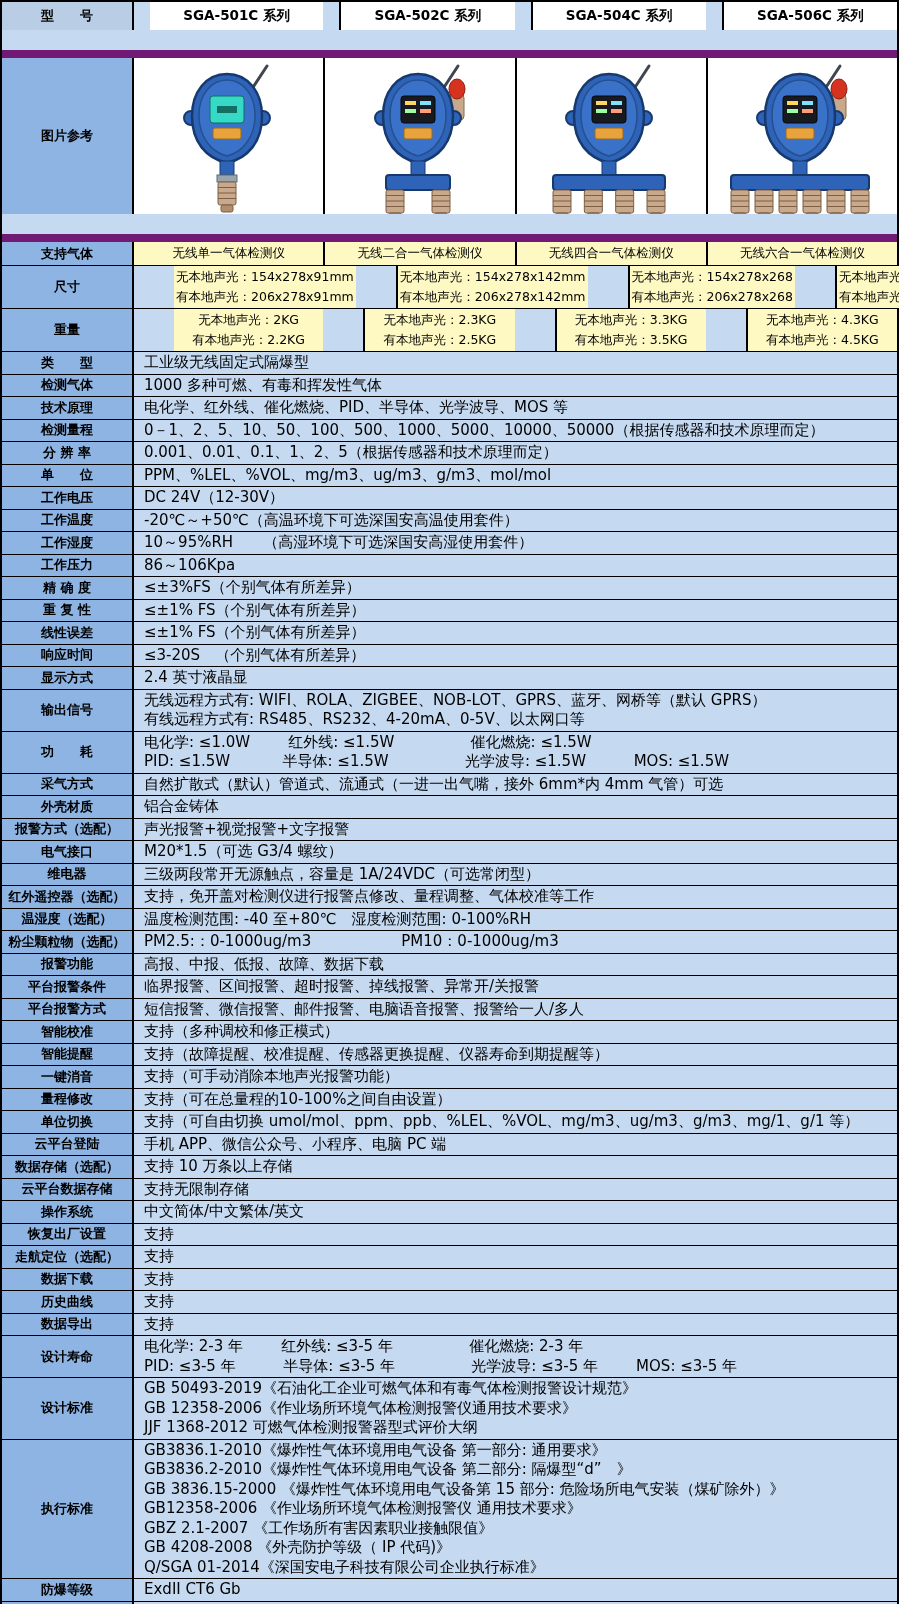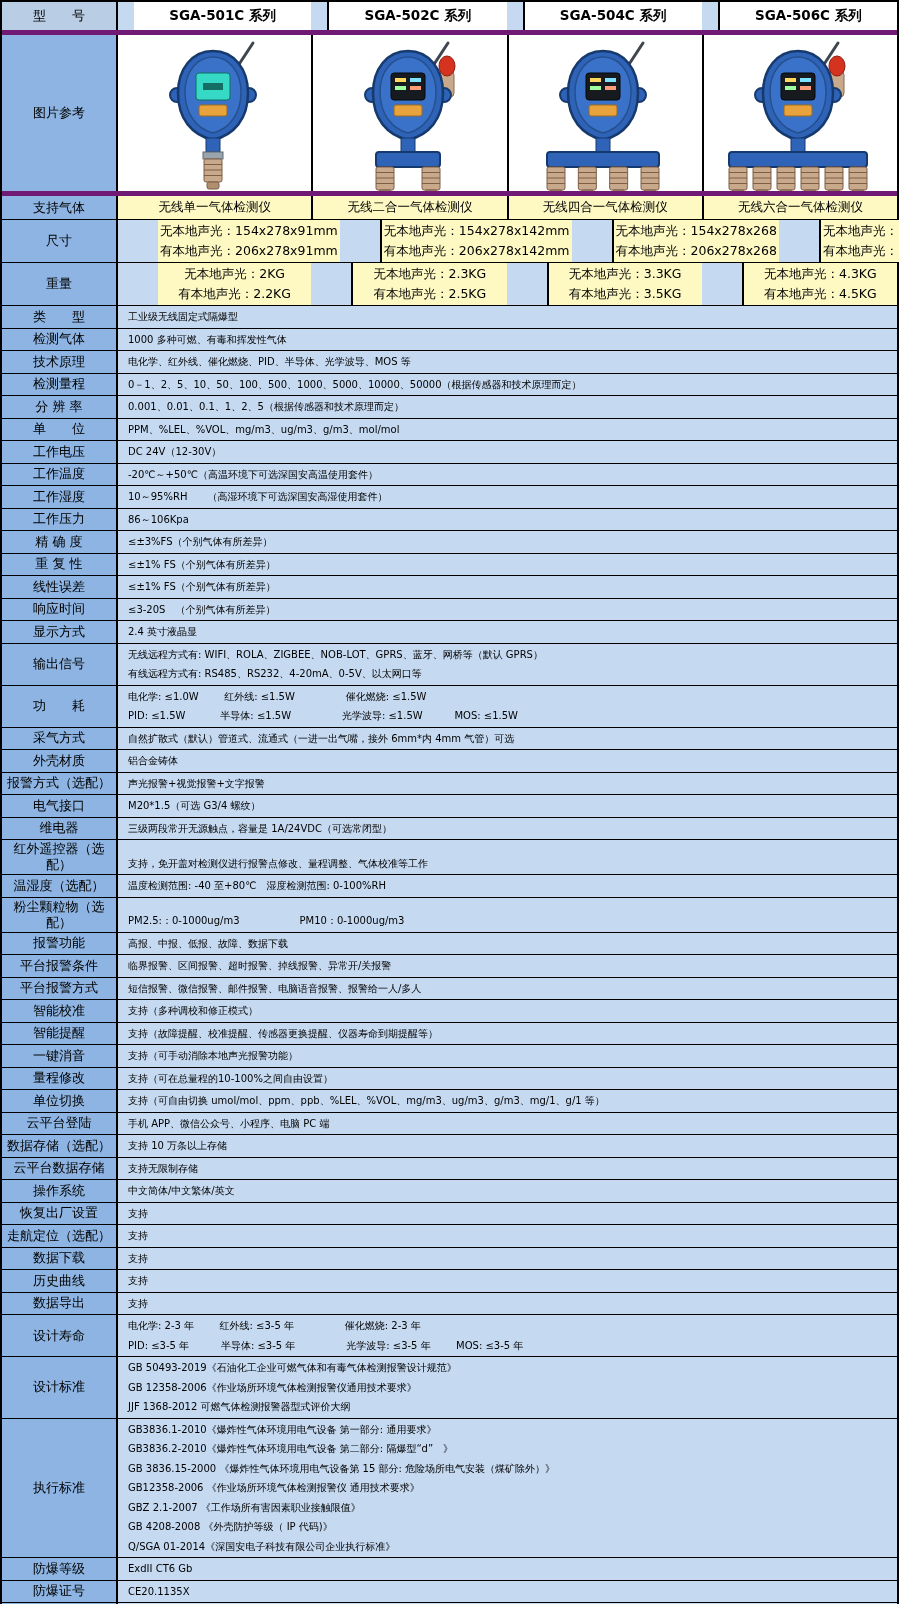--- a/index.html
+++ b/index.html
@@ -1,41 +1,41 @@
 <!DOCTYPE html>
 <html><head>
 <meta charset="utf-8">
 <style>
   html,body{margin:0;padding:0;background:#ffffff;}
   body{font-family:"DejaVu Sans","Liberation Sans",sans-serif;color:#000;}
   .table{width:895px;border:2px solid #000;background:#c5d9f1;}
   .row{display:flex;border-top:1px solid #000;}
   .row:first-child{border-top:none;}
-  .image-row,.support-row{border-top:5px solid #701a75;}
-  .label-cell{width:116px;flex:none;background:#8db4e2;border-right:2px solid #000;
+  .image-row,.support-row{border-top:8px solid #701a75;margin-top:20px;}
+  .label-cell{width:132px;flex:none;background:#8db4e2;border-right:2px solid #000;
     display:flex;align-items:center;justify-content:center;text-align:center;
-    font-weight:normal;font-size:13px;padding:1px 3px;box-sizing:border-box;line-height:16px;}
+    font-weight:bold;font-size:13px;padding:1px 3px;box-sizing:border-box;line-height:16px;}
   .header-row .label-cell{background:#b9cde5;}
   .model-cell{flex:1;background:#ffffff;display:flex;align-items:center;justify-content:center;
     font-weight:bold;font-size:13.5px;border-left:2px solid #000;margin-left:16px;}
   .model-cell:nth-child(2){border-left:none;}
   .header-row{height:28px;}
   .image-row{height:156px;}
   .img-cell{flex:1;background:#ffffff;display:flex;align-items:flex-end;justify-content:center;
     border-left:2px solid #000;overflow:hidden;}
   .img-cell:nth-child(2){border-left:none;}
   .support-row{min-height:23px;}
   .cmp-cell{flex:1;background:#fef9c3;display:flex;flex-direction:column;align-items:center;
     justify-content:center;font-size:12.5px;border-left:2px solid #000;padding:1px 2px;box-sizing:border-box;}
   .cmp-cell:nth-child(2){border-left:none;}
   .two-line{min-height:42px;gap:40px;}
   .cmp-line{line-height:20px;white-space:pre;}
   .spec-row{display:flex;border-top:1px solid #000;}
   .value-cell{flex:1;background:#c5d9f1;display:flex;flex-direction:column;justify-content:flex-end;
-    font-size:10px;padding:1px 4px 1px 10px;box-sizing:border-box;min-height:19px;}
+    font-size:15px;padding:1px 4px 1px 10px;box-sizing:border-box;min-height:19px;}
   .value-line{line-height:19.5px;white-space:pre-wrap;}
   .spec-row .label-cell{min-height:21px;}
 </style>
 </head>
 <body>
 
 <div class="table">
 
   <div class="row header-row">
     <div class="label-cell">型　　号</div>

